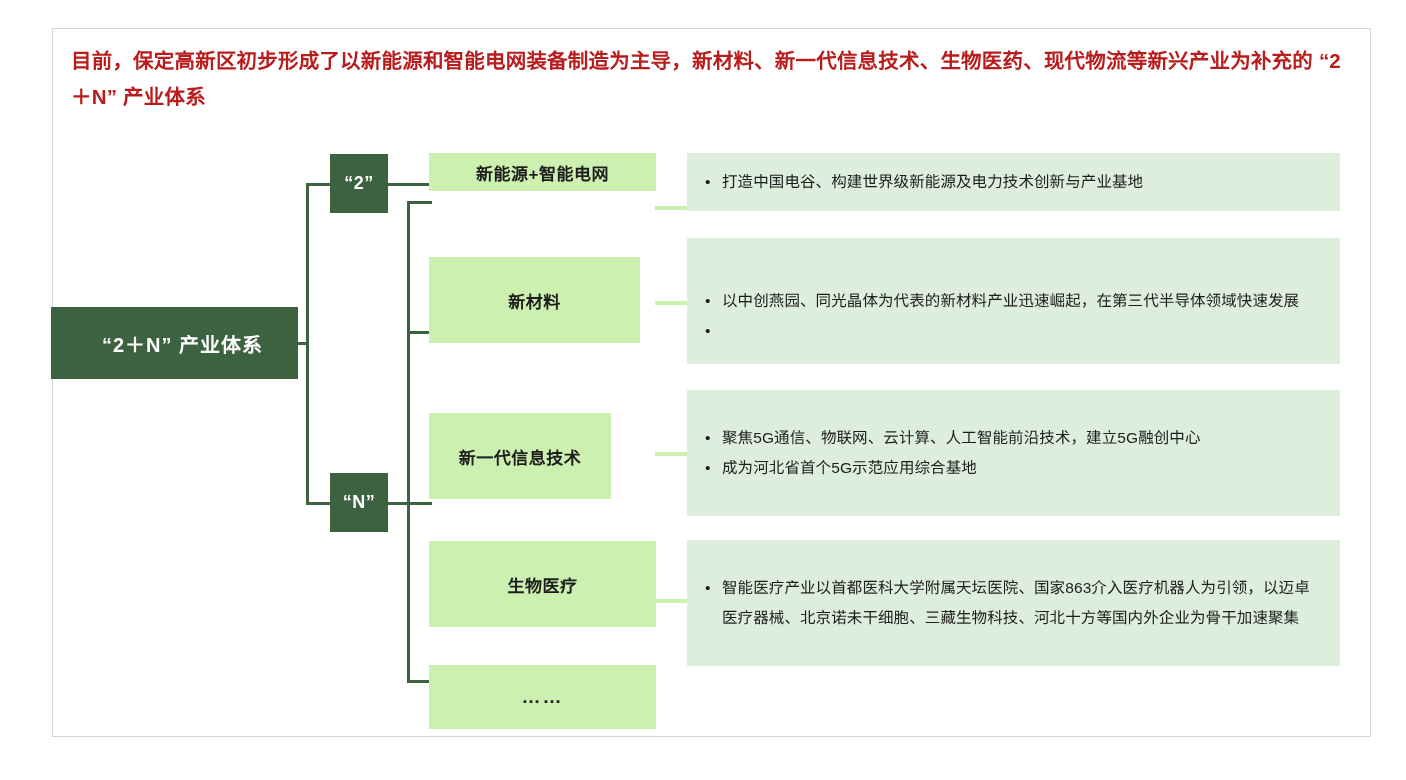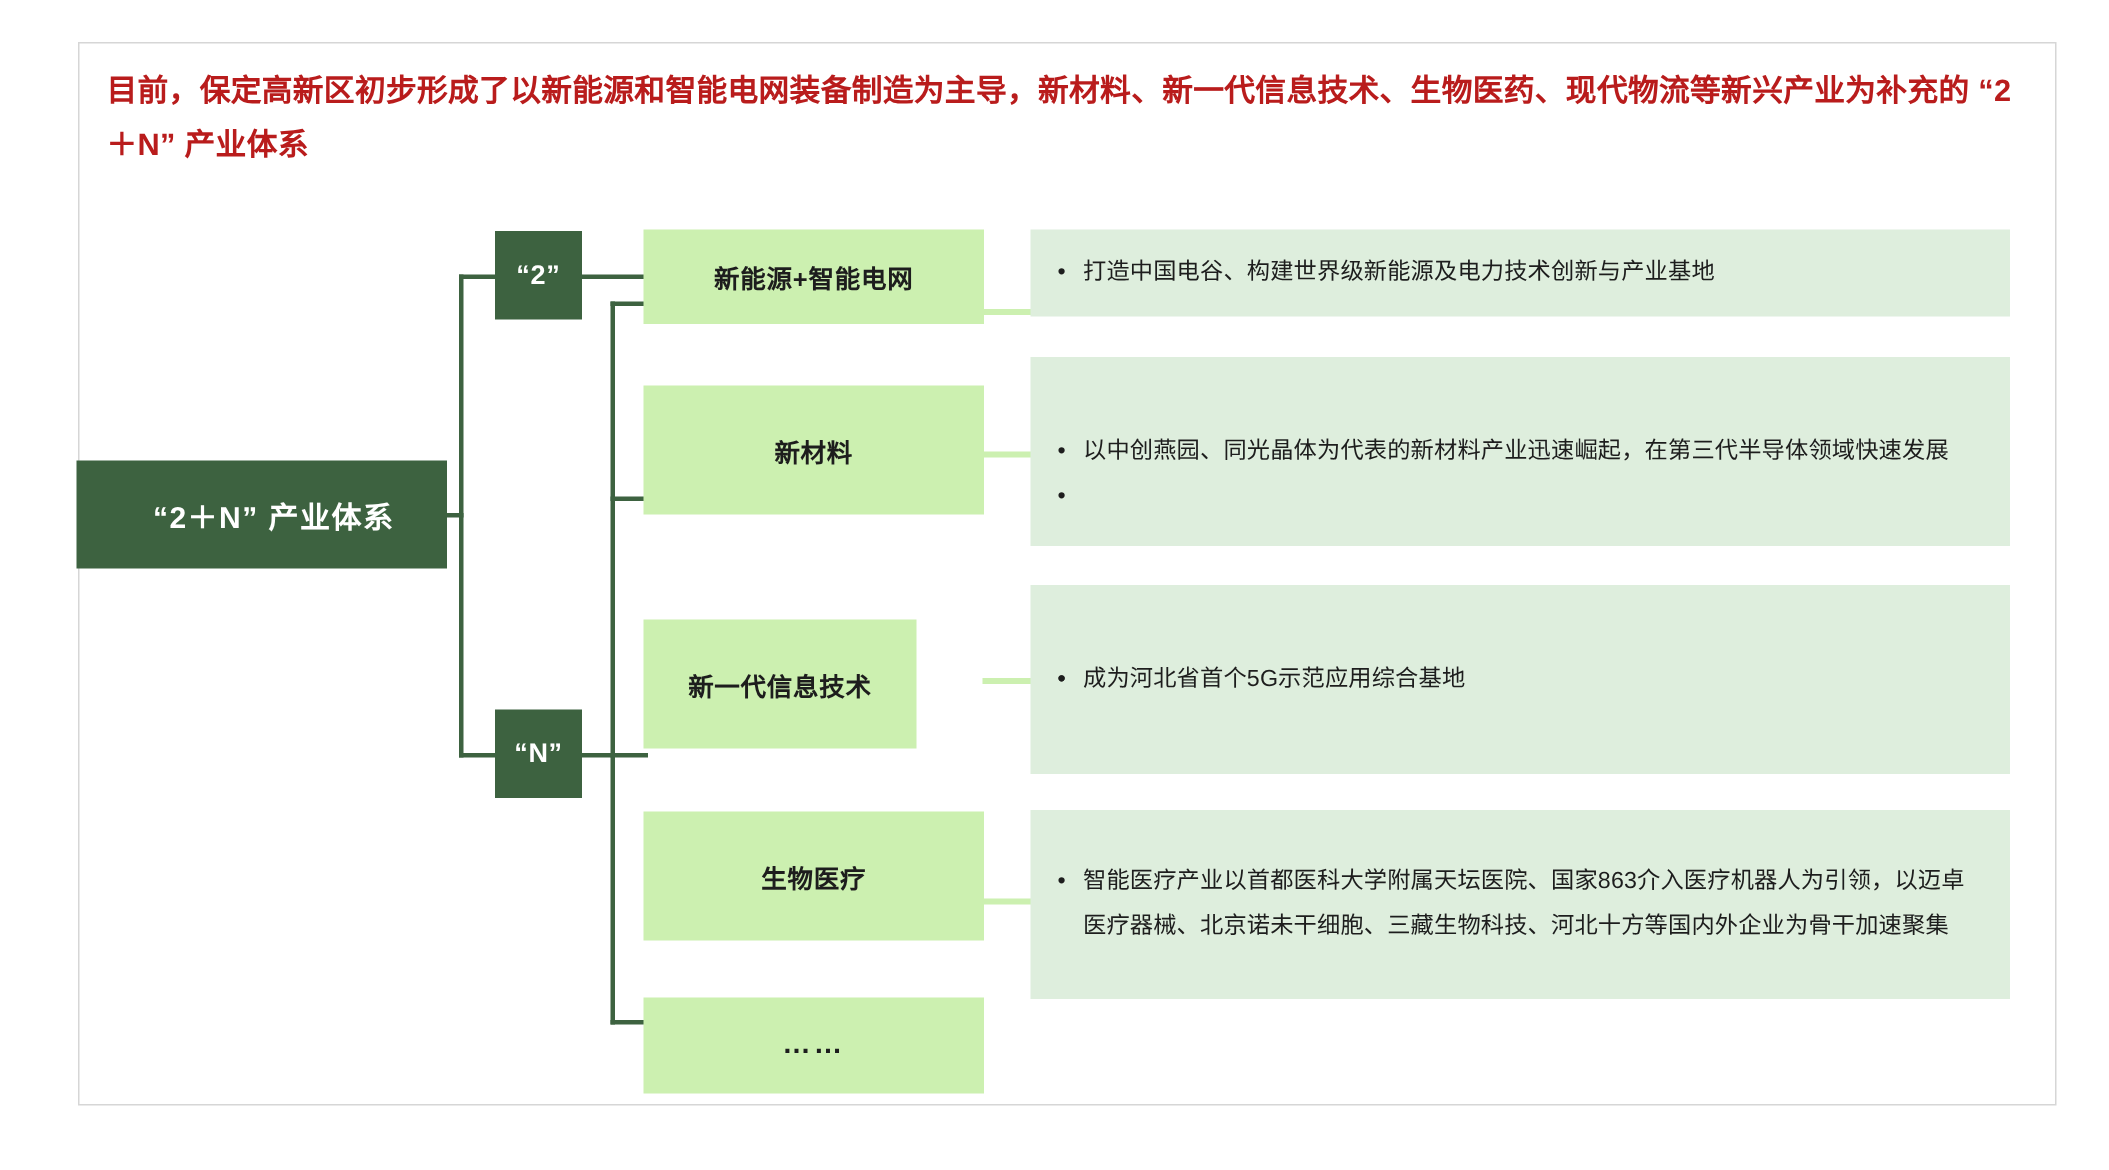--- a/index.html
+++ b/index.html
@@ -157,25 +157,25 @@
   </div>
 
   <div class="node branch-node" style="left:277px; top:125px; width:58px; height:59px;">
     <span>“2”</span>
   </div>
 
   <div class="node branch-node" style="left:277px; top:444px; width:58px; height:59px;">
     <span>“N”</span>
   </div>
 
-  <div class="node cat-node" style="left:376px; top:124px; width:227px; height:63px;">
+  <div class="node cat-node" style="left:376px; top:124px; width:227px; height:38px;">
     <span>新能源+智能电网</span>
   </div>
 
-  <div class="node cat-node" style="left:376px; top:228px; width:227px; height:86px;text-align:center;">
+  <div class="node cat-node" style="left:376px; top:228px; width:211px; height:86px;text-align:center;">
     <span>新材料</span>
   </div>
 
   <div class="node cat-node" style="left:376px; top:384px; width:182px; height:86px;font-family:Liberation Serif, serif;">
     <span>新一代信息技术</span>
   </div>
 
   <div class="node cat-node" style="left:376px; top:512px; width:227px; height:86px;">
     <span>生物医疗</span>
   </div>
@@ -202,20 +202,21 @@
       <li>
         <span class="bullet">•</span>
       </li>
     </ul>
   </div>
 
   <div class="detail" style="left:634px; top:361px; width:653px; height:126px;">
     <ul>
       <li>
         <span class="bullet">•</span>
+        <span>聚焦5G通信、物联网、云计算、人工智能前沿技术，建立5G融创中心</span>
       </li>
       <li>
         <span class="bullet">•</span>
         <span>成为河北省首个5G示范应用综合基地</span>
       </li>
     </ul>
   </div>
 
   <div class="detail" style="left:634px; top:511px; width:653px; height:126px;">
     <ul>

